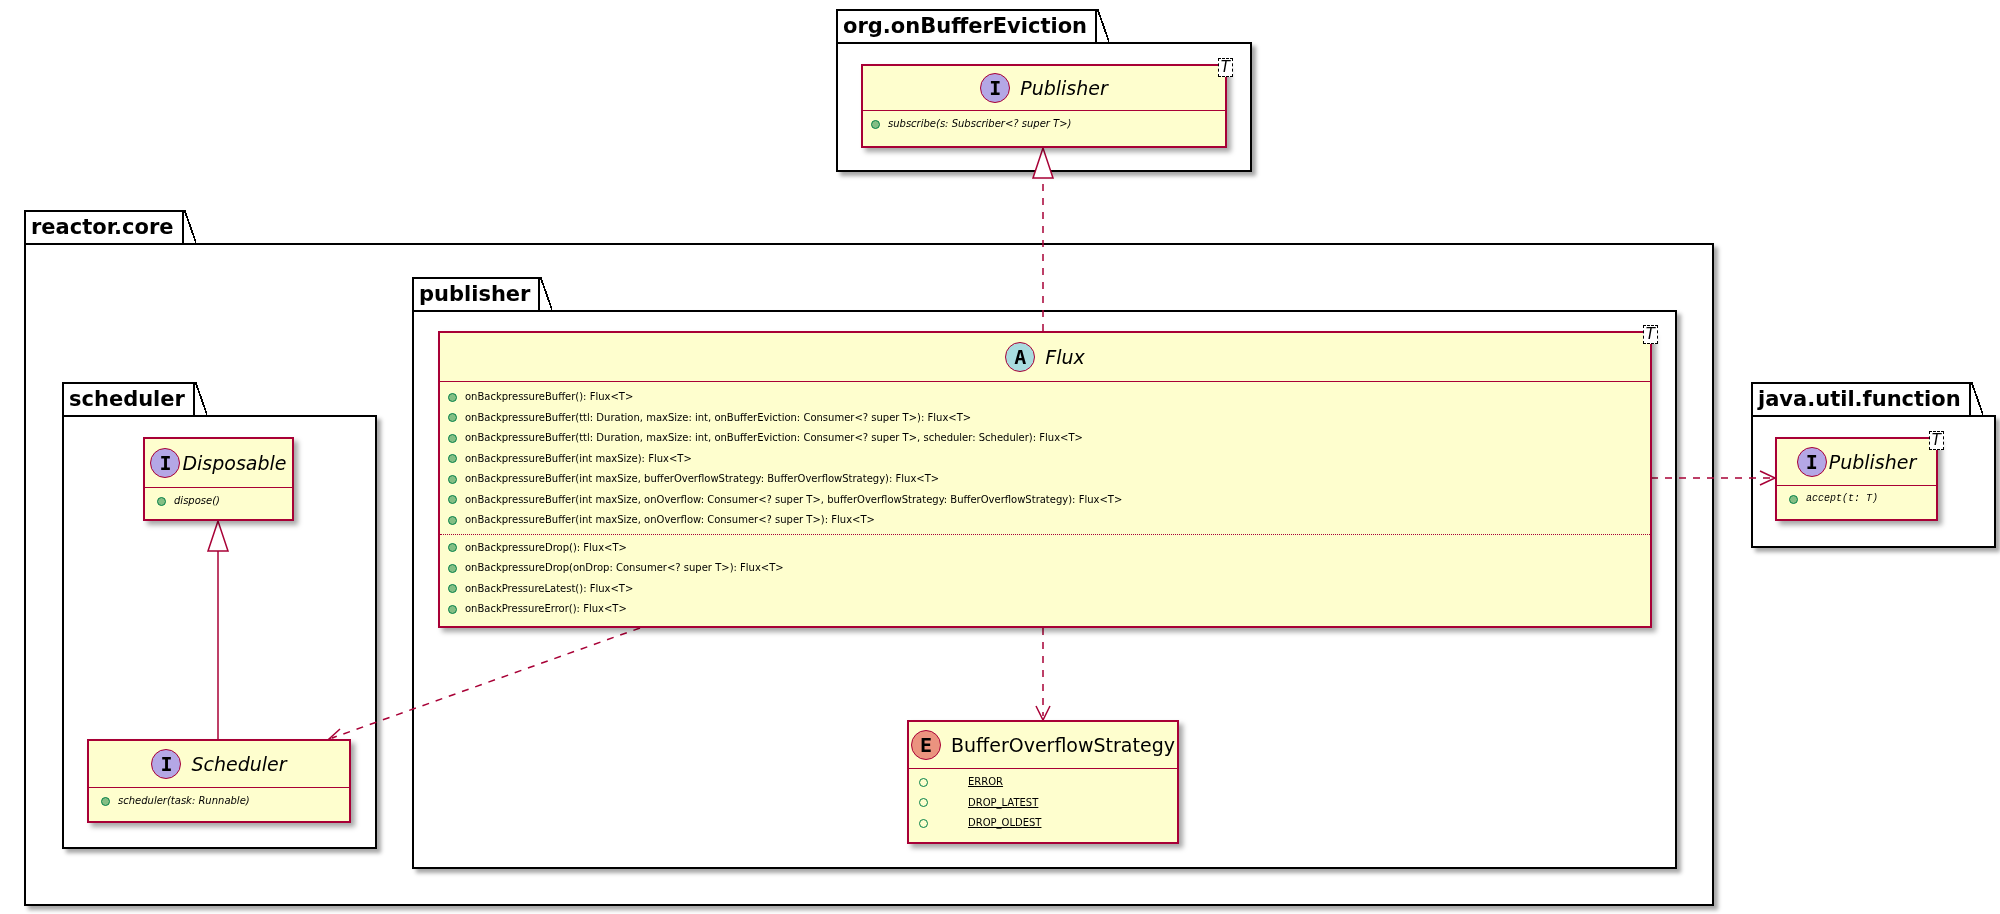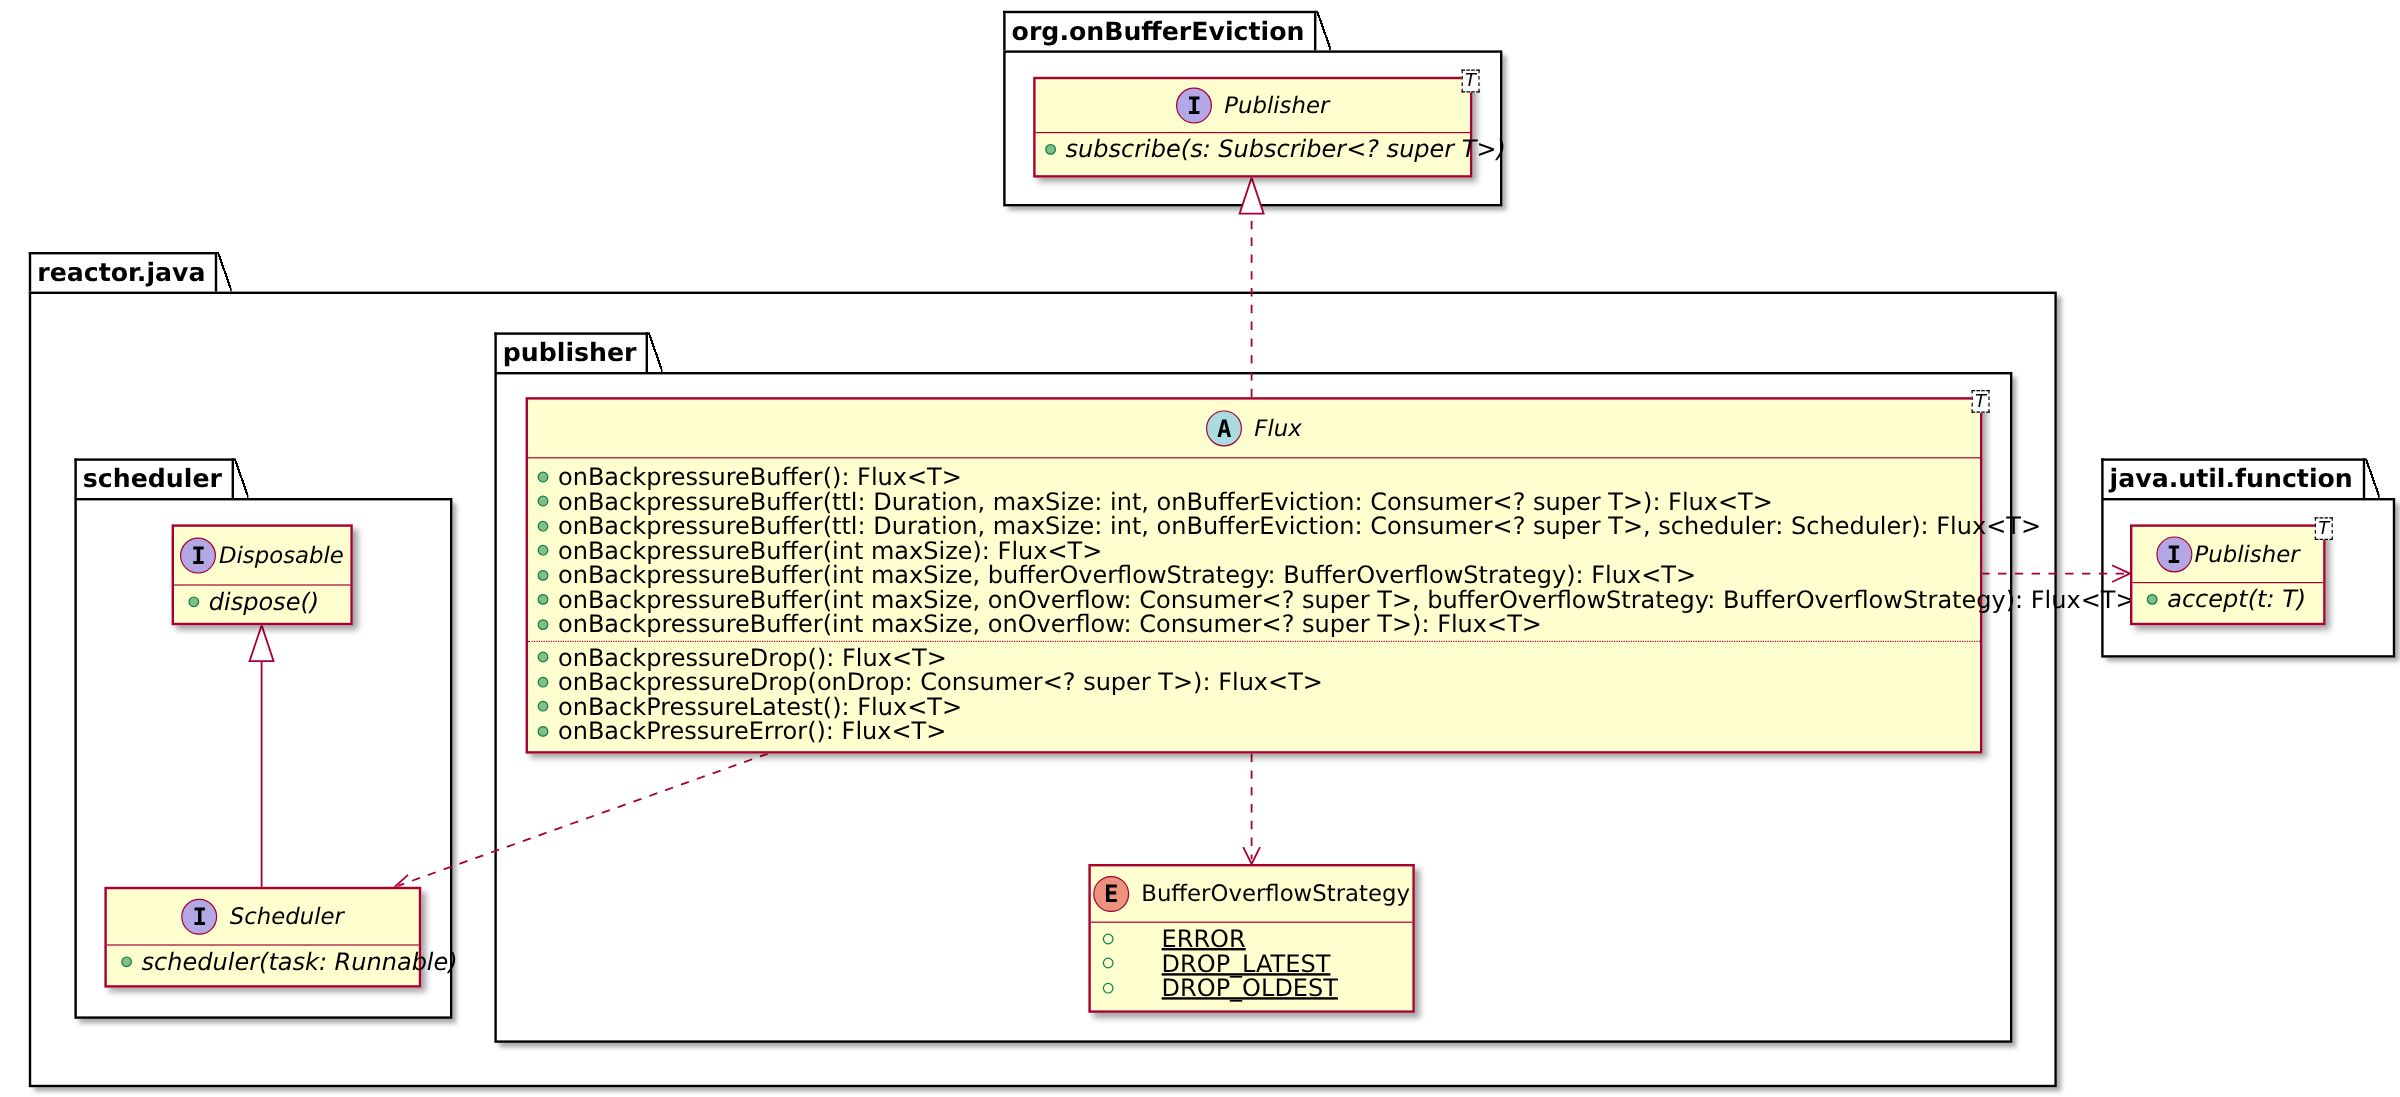--- a/index.html
+++ b/index.html
@@ -10,35 +10,35 @@
   .cls{position:absolute;background:#FEFECE;border:2px solid #A80036;box-sizing:border-box;box-shadow:4px 4px 5px rgba(0,0,0,0.35);}
   .cls-head{position:relative;display:flex;align-items:center;justify-content:center;border-bottom:1.5px solid #A80036;}
   .cls-name{font-style:italic;font-size:19px;color:#000;}
   .cls-name.normal{font-style:normal;}
   .badge{width:30px;height:30px;border-radius:50%;border:1.5px solid #A80036;display:flex;align-items:center;justify-content:center;font-family:"DejaVu Sans Mono",monospace;font-weight:bold;font-size:20px;margin-right:10px;box-sizing:border-box;}
   .badge.I{background:#B4A7E5;}
   .badge.A{background:#A9DCDF;}
   .badge.E{background:#EB937F;}
   .tparam{position:absolute;right:-8px;top:-8px;border:1.5px dashed #000;background:#fff;font-style:italic;font-size:15px;line-height:17px;padding:0 2px;}
   .members{padding:3px 6px 4px 8px;}
-  .member{display:flex;align-items:center;font-size:20px;line-height:20.5px;white-space:nowrap;color:#000;}
+  .member{display:flex;align-items:center;font-size:10px;line-height:20.5px;white-space:nowrap;color:#000;}
   .member.italic .mtext{font-style:italic;}
   .dot{width:9px;height:9px;border-radius:50%;background:#84BE84;border:1.5px solid #038048;margin-right:8px;flex:none;box-sizing:border-box;}
   .dot.hollow{background:transparent;}
   .mtext.under{text-decoration:underline;margin-left:32px;}
   .sep{border-top:1.5px dotted #A80036;margin:3px -6px 3px -8px;}
   svg.edges{position:absolute;left:0;top:0;}
 </style>
 </head>
 <body>
 
 <div class="pkg-tab" style="left:836px;top:9px;">org.onBufferEviction</div>
 <div class="pkg" style="left:836px;top:42px;width:416px;height:130px;"></div>
 
-<div class="pkg-tab" style="left:24px;top:210px;">reactor.java</div>
+<div class="pkg-tab" style="left:24px;top:210px;">reactor.core</div>
 <div class="pkg" style="left:24px;top:243px;width:1690px;height:663px;"></div>
 
 <div class="pkg-tab" style="left:412px;top:277px;">publisher</div>
 <div class="pkg" style="left:412px;top:310px;width:1265px;height:559px;"></div>
 
 <div class="pkg-tab" style="left:62px;top:382px;">scheduler</div>
 <div class="pkg" style="left:62px;top:415px;width:315px;height:434px;"></div>
 
 <div class="pkg-tab" style="left:1751px;top:382px;">java.util.function</div>
 <div class="pkg" style="left:1751px;top:415px;width:245px;height:133px;"></div>
@@ -178,19 +178,19 @@
       </div>
   </div>
 </div>
 
 <div class="cls" style="left:1775px;top:437px;width:163px;height:84px;">
   <div class="cls-head" style="height:46px;">
     <span class="tparam">T</span>
     <span class="badge I" style="margin-right:2px;">I</span>
     <span class="cls-name">Publisher</span>
   </div>
-  <div class="members" style="padding-left:12px;">
+  <div class="members" style="padding-left:12px;font-family:Liberation Mono, monospace;">
     <div class="member italic">
         <span class="dot"></span>
         <span class="mtext">accept(t: T)</span>
       </div>
   </div>
 </div>
 
 </body></html>

